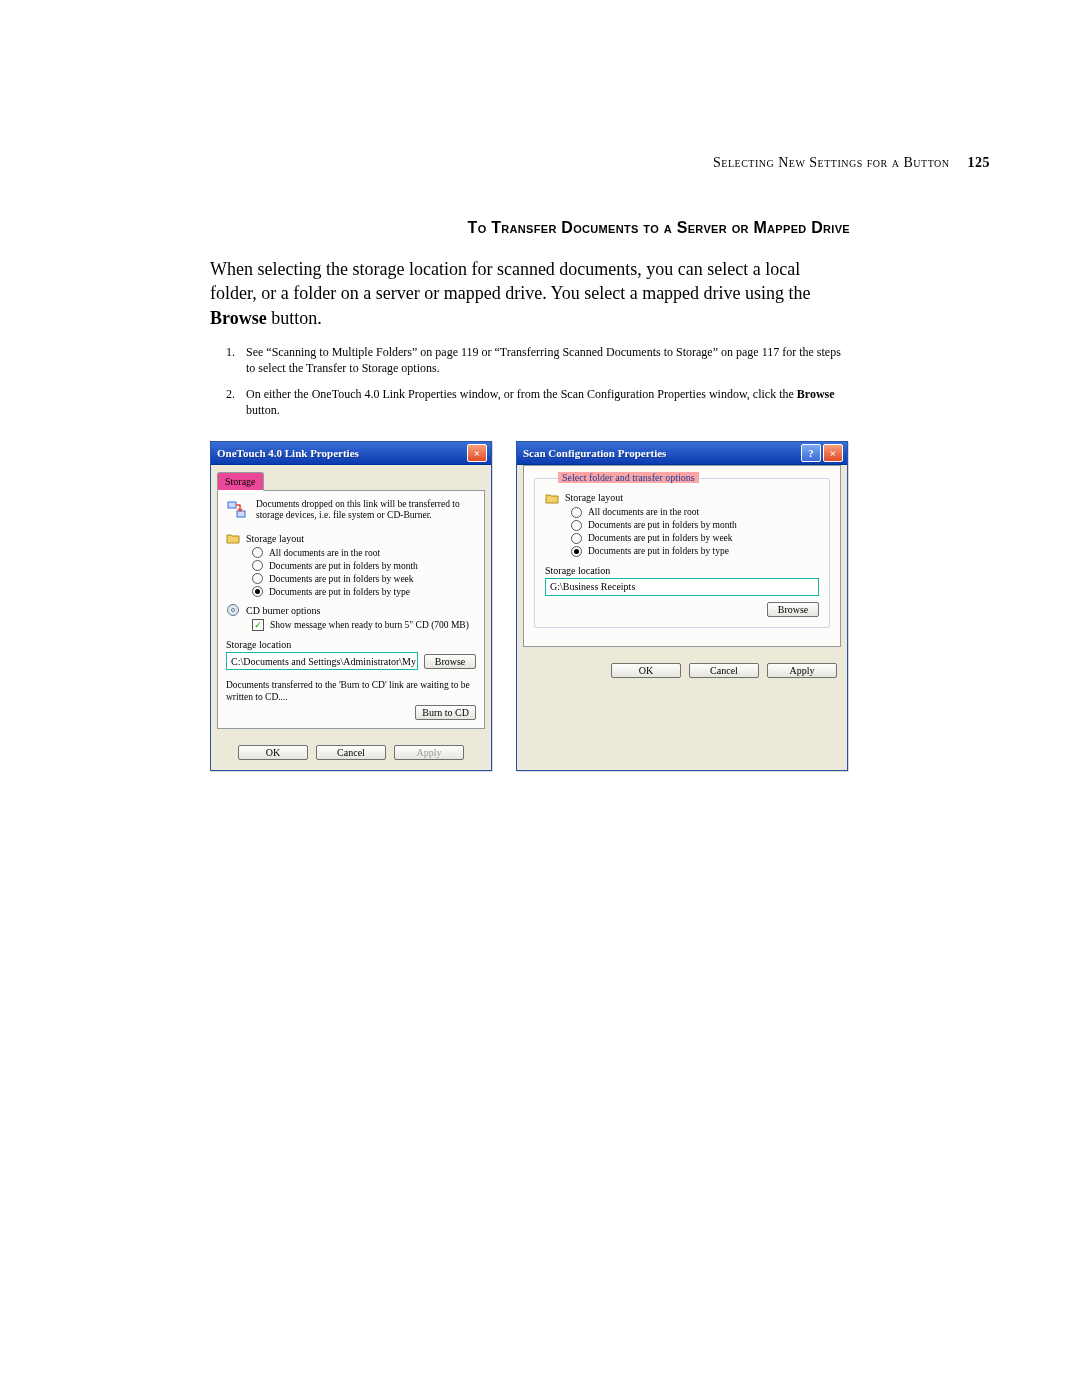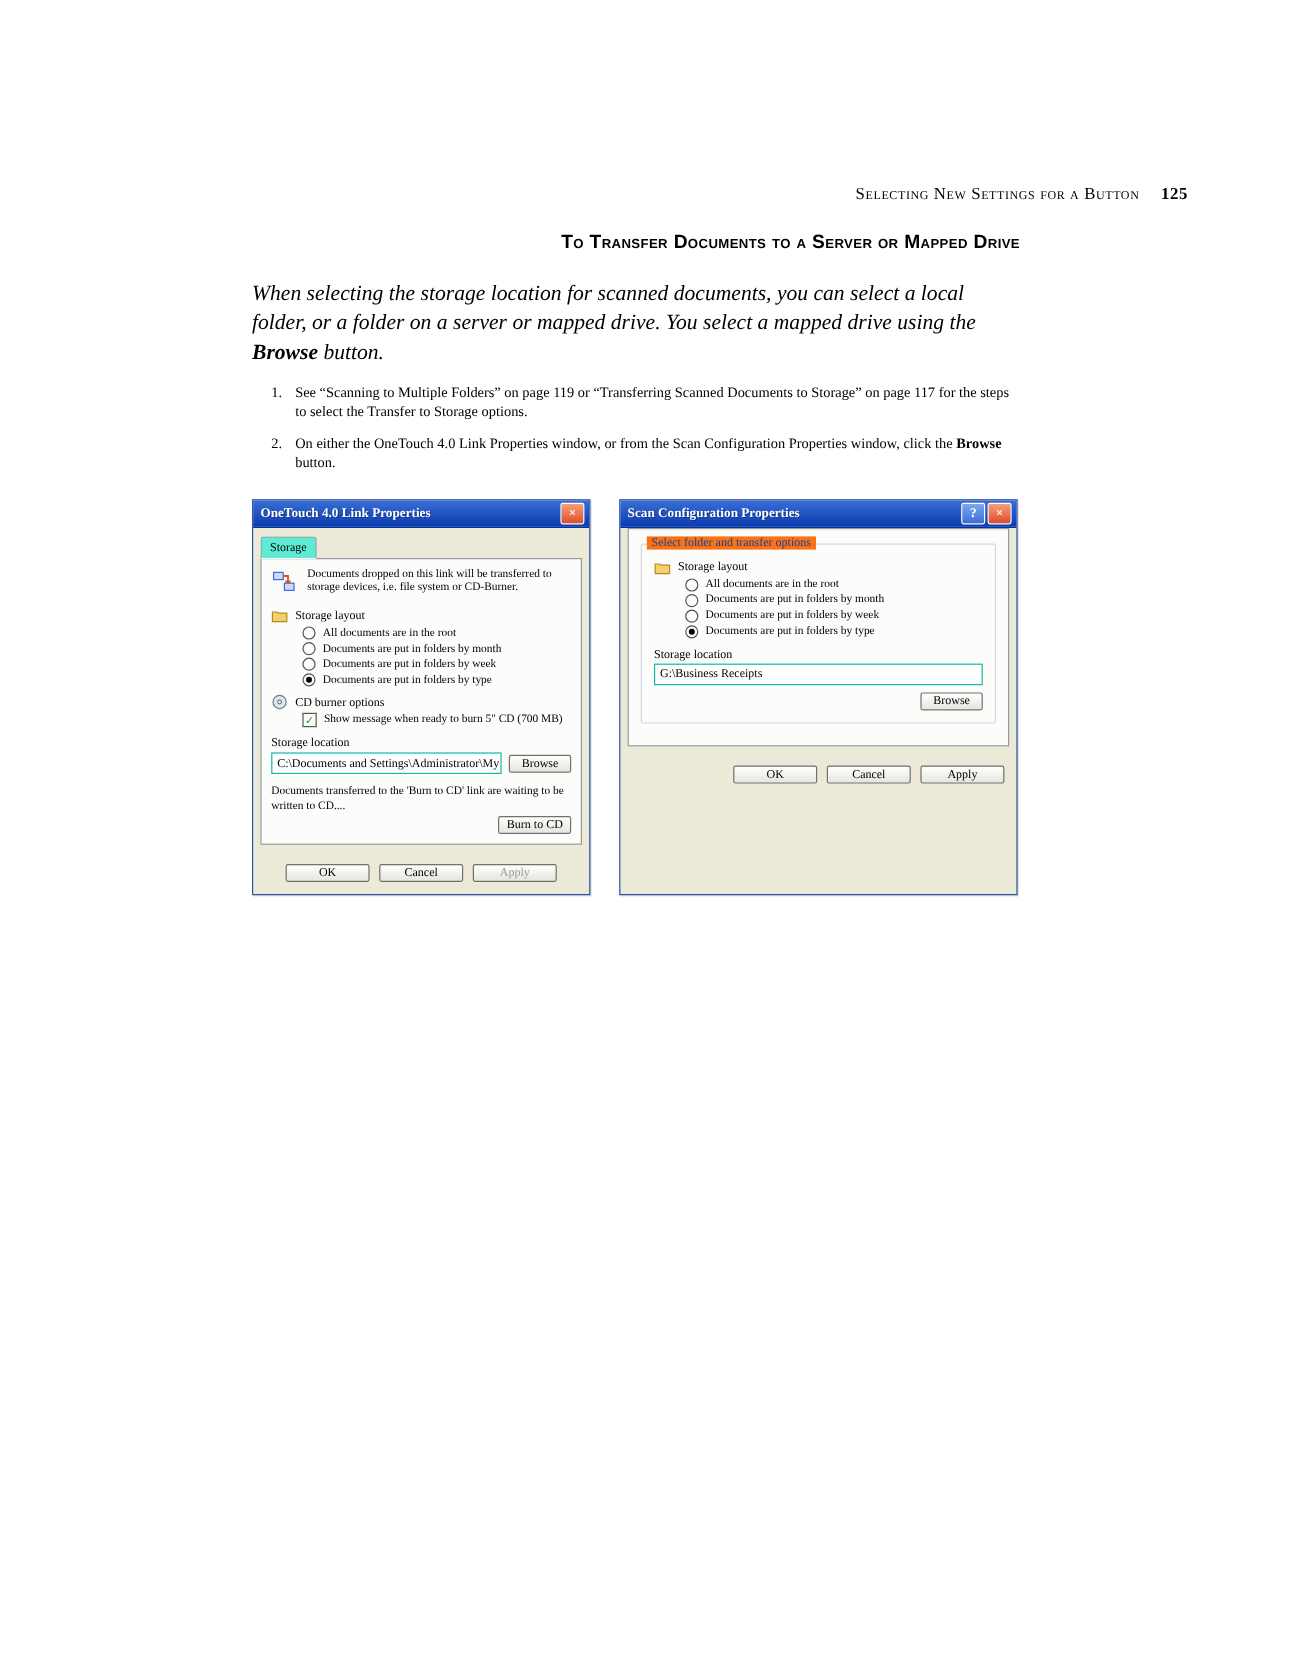--- a/index.html
+++ b/index.html
@@ -1,58 +1,58 @@
 <!DOCTYPE html>
 <html><head>
 <meta charset="utf-8">
 <style>
 body { margin: 0; font-family: Georgia, "Times New Roman", serif; background: #fff; color: #000; width: 1080px; }
 .page { padding: 155px 90px 60px 90px; }
-.running-head { text-align: right; font-size: 14px; font-variant: small-caps; letter-spacing: 0.5px; margin-bottom: 23px; font-family: Georgia, serif; }
+.running-head { text-align: right; font-size: 14px; font-variant: small-caps; letter-spacing: 0.5px; margin-bottom: 48px; font-family: Georgia, serif; }
 .running-head .pnum { font-weight: bold; margin-left: 14px; font-variant: normal; }
 .content { margin-left: 120px; max-width: 640px; }
 .section-head { font-family: Helvetica, Arial, sans-serif; font-weight: bold; font-size: 16px; font-variant: small-caps; letter-spacing: 0.3px; margin-bottom: 20px; text-align: right; }
-.body-para { font-size: 18px; line-height: 1.35; margin-bottom: 14px; font-style: italic; }
+.body-para { font-size: 18px; line-height: 1.35; margin-bottom: 14px; }
 ol.steps { margin: 0 0 18px 0; padding-left: 28px; font-size: 12px; line-height: 1.35; }
 ol.steps li { margin-bottom: 10px; padding-left: 8px; }
 .bold-word { font-weight: bold; }
 .dialogs-row { display: flex; gap: 24px; margin: 22px 0 22px 0; }
 .dlg { border: 1px solid #2953a6; background: #ece9d8; font-family: Liberation Serif, serif; font-size: 10px; color: #000; position: relative; box-shadow: 1px 1px 0 rgba(0,0,0,.15); }
 .dlg1 { width: 280px; }
 .dlg2 { width: 330px; }
 .titlebar { height: 22px; background: linear-gradient(#3a6ed5,#0a3bb0); color: #fff; font-weight: bold; font-size: 11px; display: flex; align-items: center; padding: 0 4px; border-bottom: 1px solid #003399; }
 .titlebar .title-text { flex: 1; padding-left: 2px; text-shadow: 1px 1px 0 rgba(0,0,0,.3); }
 .title-btn { width: 18px; height: 16px; border: 1px solid #fff; border-radius: 2px; display: flex; align-items: center; justify-content: center; font-size: 11px; font-weight: bold; margin-left: 2px; }
 .close-btn { background: linear-gradient(#f7a07a,#e14a2a); color: #fff; }
 .help-btn { background: linear-gradient(#7fa8ef,#3a6ed5); color: #fff; }
 .tabstrip { display: flex; padding: 6px 6px 0 6px; gap: 0; font-size: 10px; }
 .tab { border: 1px solid #919b9c; border-bottom: none; padding: 3px 7px; background: #f5f4ea; border-top-left-radius: 3px; border-top-right-radius: 3px; position: relative; top: 1px; }
 .tab.inactive { background: #f0efe4; color: #333; }
-.tab.active { background: #5eead4; z-index: 2; border-bottom: 1px solid #fcfcfb; }
+.tab.active { background: #ec4899; z-index: 2; border-bottom: 1px solid #fcfcfb; }
 .tab-panel { margin: 0 6px 8px 6px; border: 1px solid #919b9c; background: #fcfcfb; padding: 8px 8px; }
 .tab-panel.light { background: #fcfcfb; }
 .intro-row { display: flex; align-items: center; gap: 8px; font-size: 9.5px; line-height: 1.2; margin-bottom: 10px; }
 .icon-img { width: 22px; height: 22px; flex: 0 0 22px; display:flex; align-items:center; justify-content:center; }
 .group-head { font-size: 10px; margin: 4px 0 2px 0; display:flex; align-items:center; gap:6px; }
 .icon-small { width:14px; height:14px; flex:0 0 14px; display:flex; align-items:center; justify-content:center; }
 .opt-list { padding-left: 26px; margin: 0 0 6px 0; }
 .opt { display: flex; align-items: center; gap: 6px; font-size: 9.5px; margin: 2px 0; }
 .radio { width: 9px; height: 9px; border: 1px solid #555; border-radius: 50%; display:flex; align-items:center; justify-content:center; }
 .radio.sel::after { content: ""; width: 5px; height: 5px; background: #000; border-radius: 50%; display:block; }
 .chk { width: 10px; height: 10px; border: 1px solid #555; display:flex; align-items:center; justify-content:center; font-size:9px; line-height:1; color:#0a0; }
 .lbl { font-size: 10px; margin: 8px 0 2px 0; }
 .input-row { display:flex; gap:6px; align-items:center; }
 .text-input { flex:1; background:#fff; border:1px solid #14b8a6; height:16px; font-size:10px; padding:0 4px; display:flex; align-items:center; overflow:hidden; white-space:nowrap; text-overflow:ellipsis; color:#000; }
 .xp-btn { background: linear-gradient(#fefefe,#e6e6de); border:1px solid #707070; border-radius:2px; font-size:10px; padding:1px 6px; min-width:38px; text-align:center; }
 .xp-btn.disabled { color:#9a9a9a; }
 .note-row { font-size:9.5px; margin:10px 0 2px 0; line-height:1.2; }
 .btn-row { display:flex; gap:8px; justify-content:center; padding: 8px 0 10px 0; }
 .btn-row.right { justify-content:flex-end; padding-right:10px; }
 .fieldset { border:1px solid #cfd6e6; border-radius:2px; padding:8px 10px 10px 10px; margin:4px 2px 10px 2px; position:relative; }
-.legend { position:absolute; top:-7px; left:4px; background:#f97316; padding:0 4px; font-size:10px; color:#1a3e9b; }
+.legend { position:absolute; top:-7px; left:23px; background:#fca5a5; padding:0 4px; font-size:10px; color:#1a3e9b; }
 .after-text { font-size:18px; margin-left:30px; }
 </style>
 </head>
 <body>
 
 <div class="page">
   <div class="running-head">
     <span>Selecting New Settings for a Button</span>
     <span class="pnum">125</span>
   </div>

